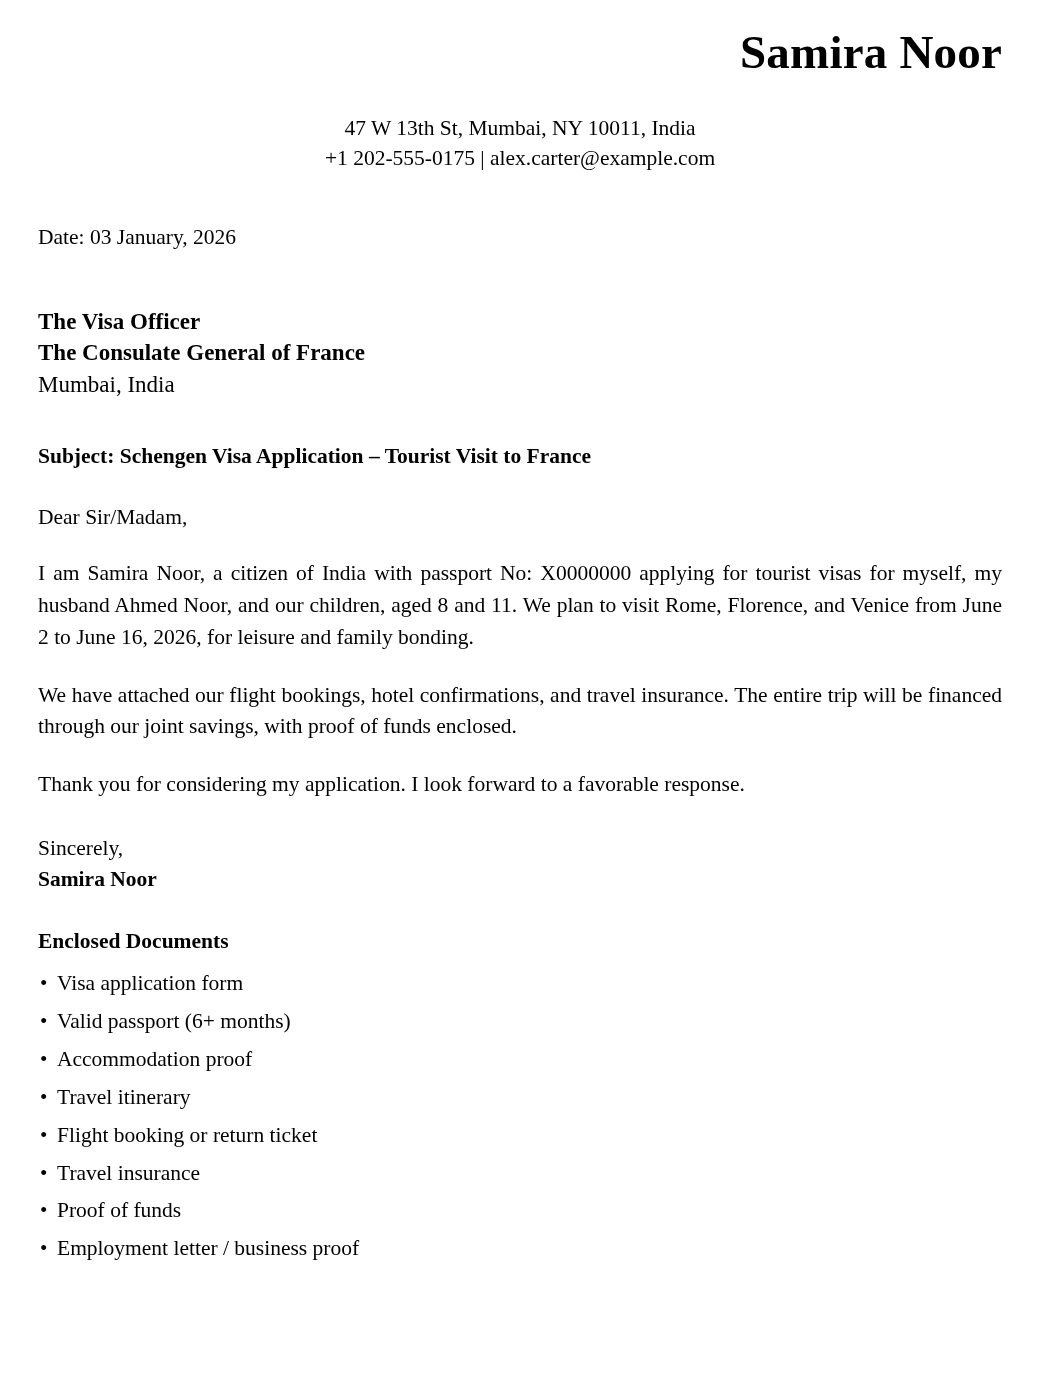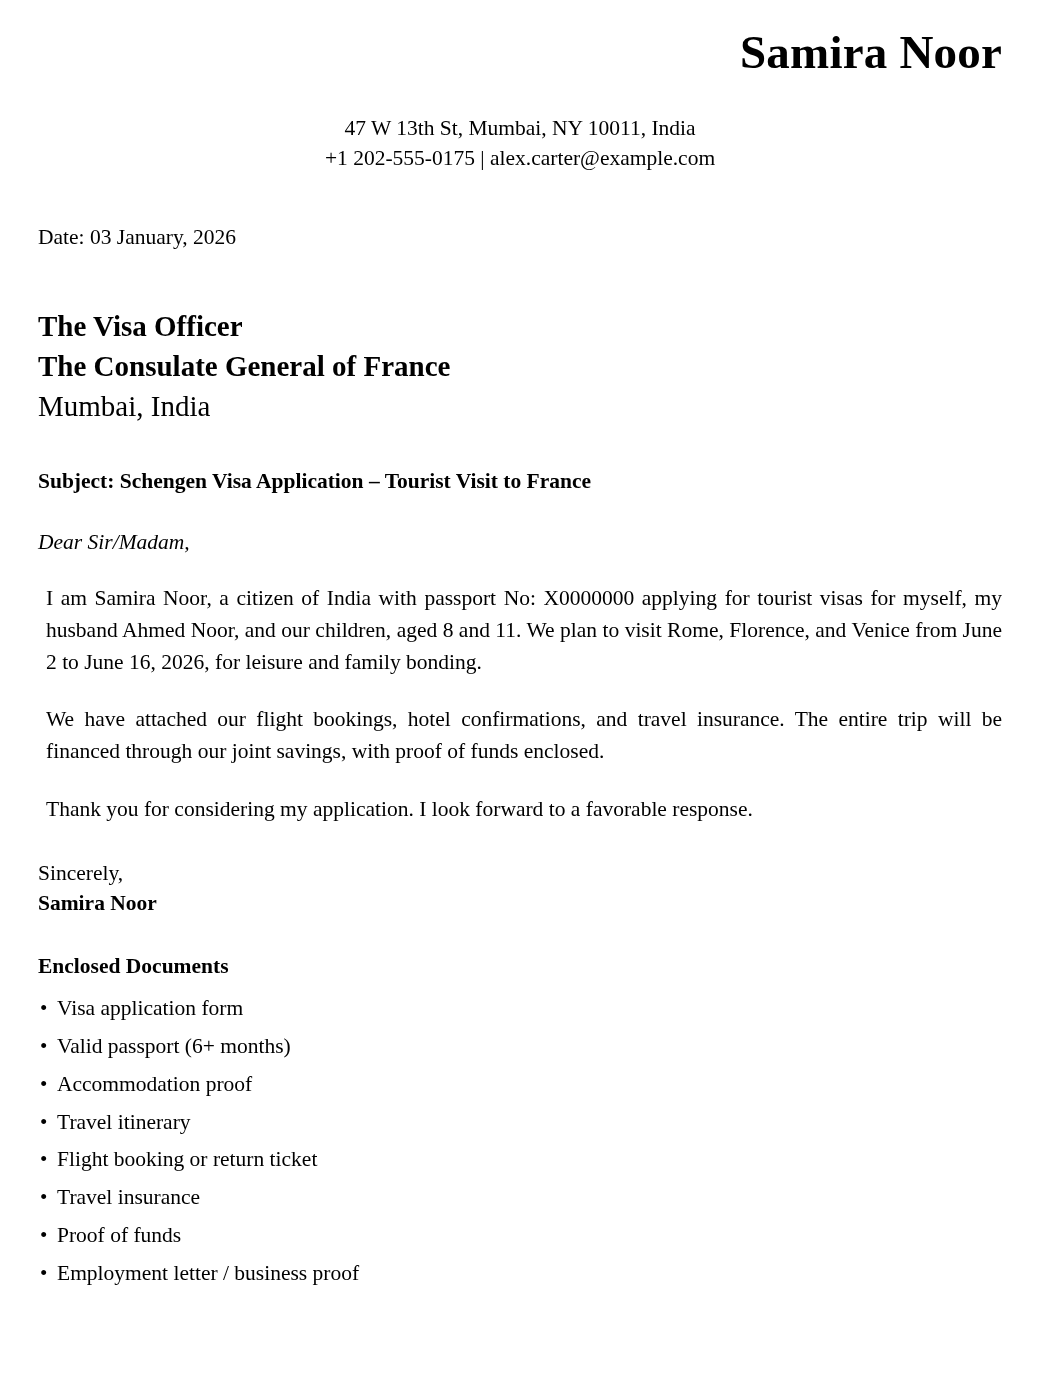--- a/index.html
+++ b/index.html
@@ -50,48 +50,47 @@
   .date-line {
     font-size: 21.5px;
     line-height: 1.4;
     margin: 48px 0 0 0;
   }
   .date-label {
     font-weight: normal;
   }
 
   .recipient {
-    font-size: 29px;
+    font-size: 23px;
     line-height: 1.38;
     margin: 54px 0 0 0;
   }
   .recipient .strong {
     font-weight: bold;
   }
 
   .subject {
     font-size: 21.5px;
     font-weight: bold;
     line-height: 1.4;
     margin: 40px 0 0 0;
   }
 
   .salutation {
     font-size: 21.5px;
     line-height: 1.4;
     margin: 31px 0 0 0;
-    font-style: italic;
   }
 
   .para {
     font-size: 21.5px;
     line-height: 1.48;
     text-align: justify;
     text-justify: inter-word;
-    margin: 26px 0 0 8px;
+    margin: 26px 0 0 0;
   }
 
   .closing {
     font-size: 21.5px;
     line-height: 1.42;
     margin: 32px 0 0 0;
   }
   .closing .signer {
     font-weight: bold;
   }

